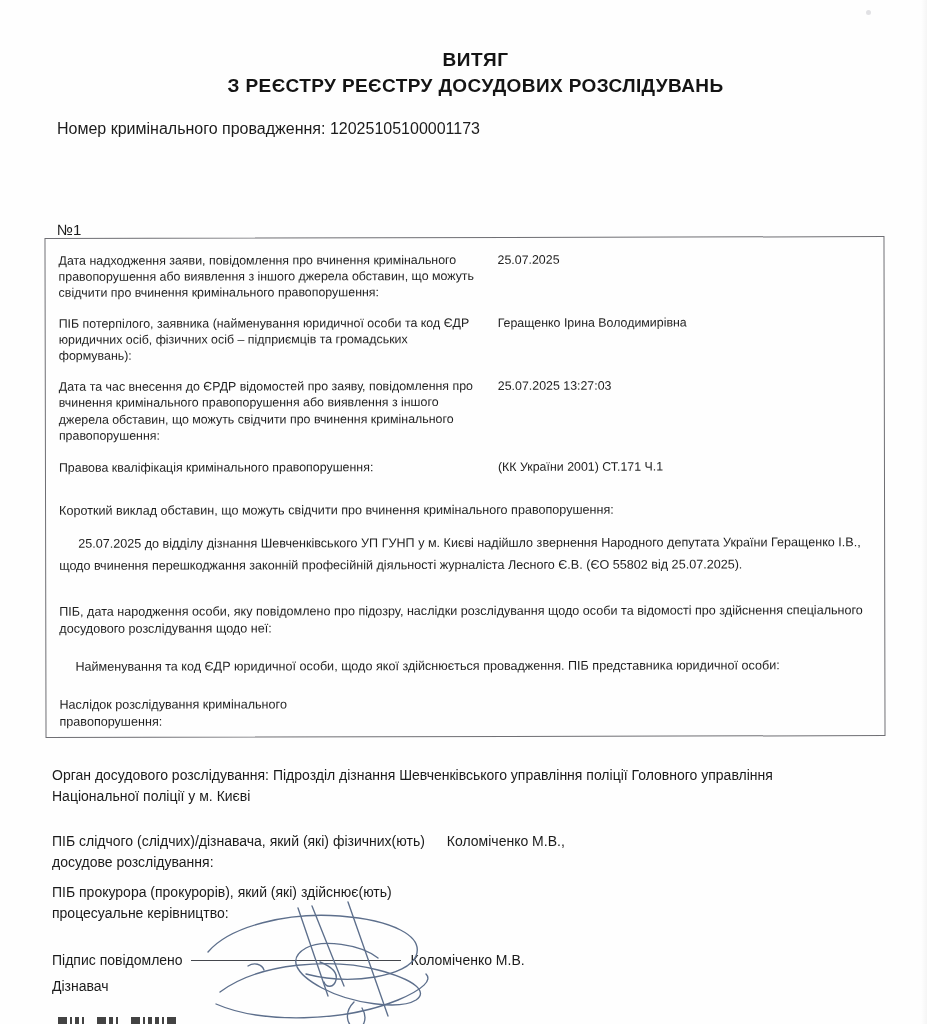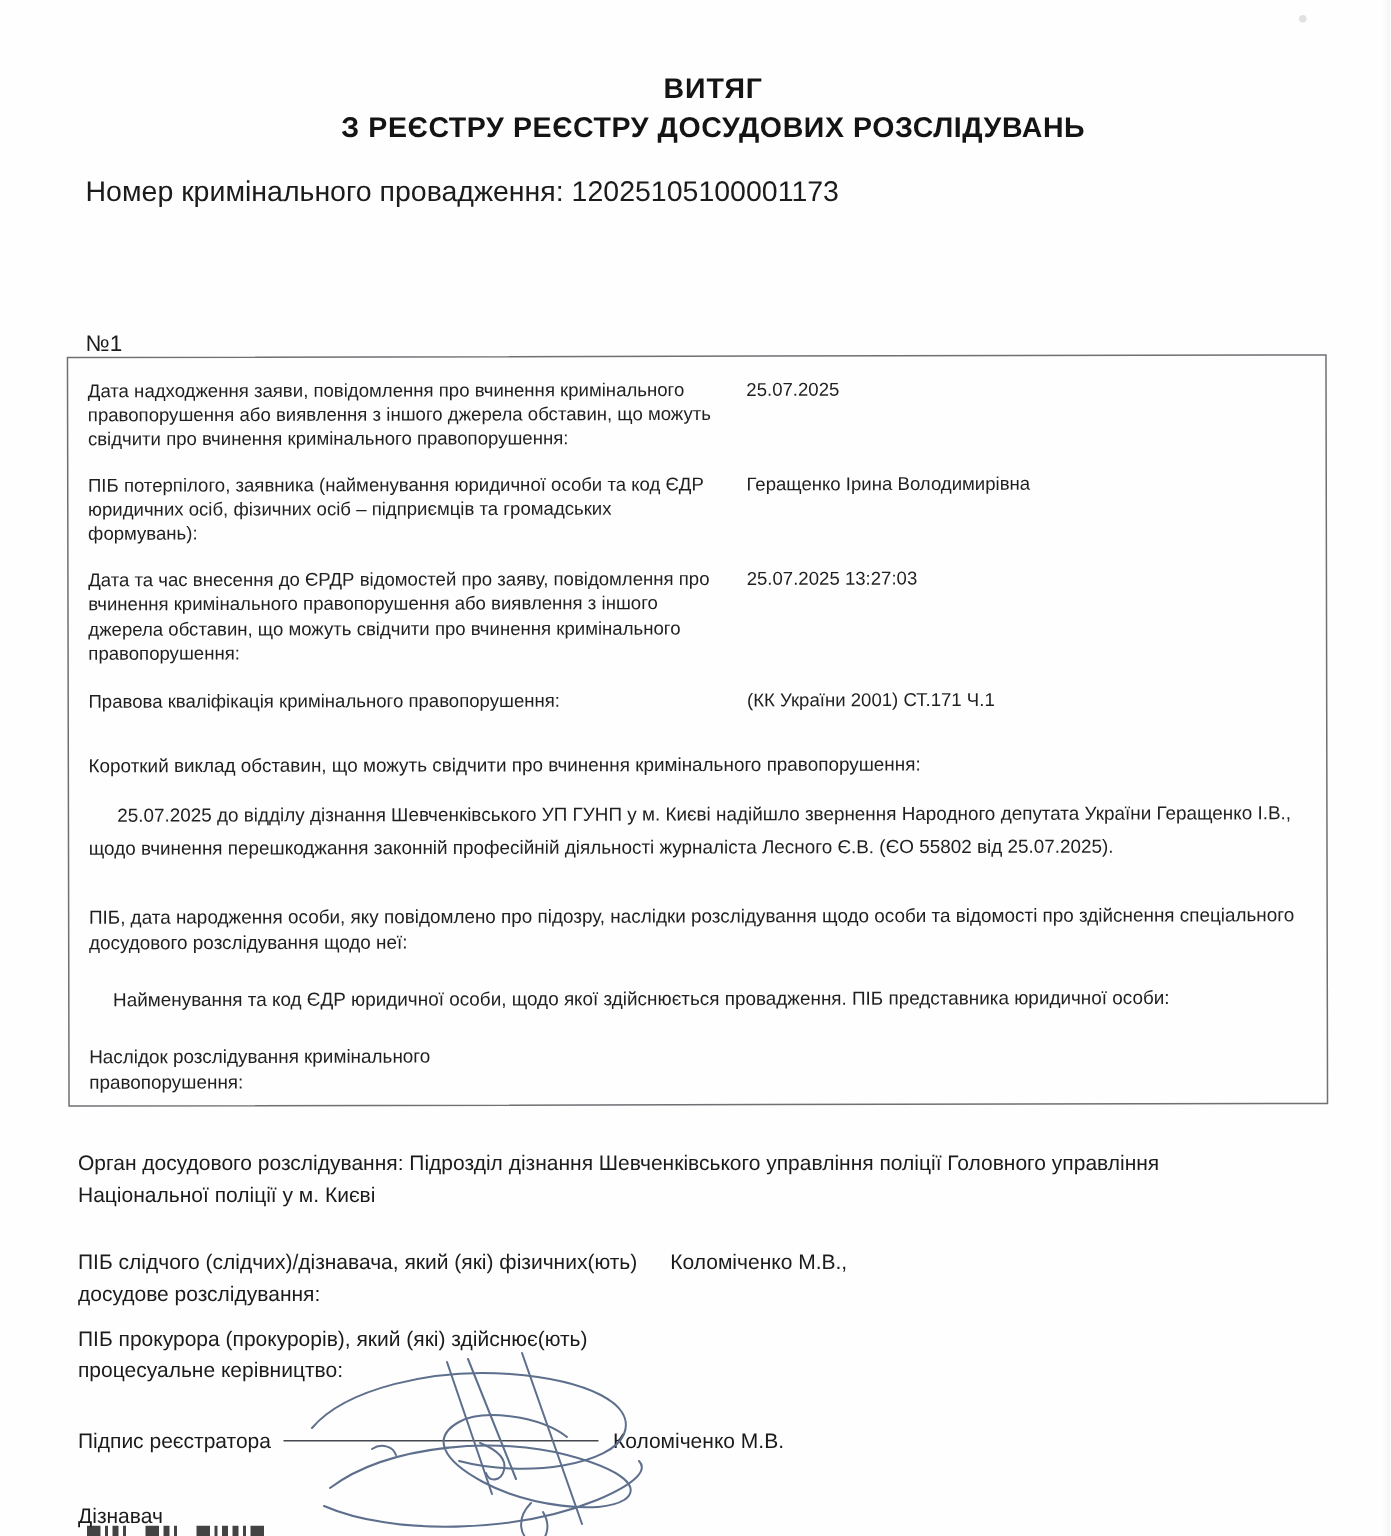--- a/index.html
+++ b/index.html
@@ -66,21 +66,21 @@
     line-height: 27px;
     color: #141414;
   }
 
   
   .meta {
     position: absolute;
     left: 57px;
     top: 118px;
     width: 800px;
-    font-size: 19px;
+    font-size: 16px;
     line-height: 22px;
     color: #1b1b1b;
   }
   .meta-row { margin-bottom: 18px; }
   .meta-row.second { margin-bottom: 0; }
   .meta-wrap { max-width: 790px; }
 
   
   .record-no {
     position: absolute;
@@ -167,21 +167,21 @@
     display: flex;
     align-items: flex-start;
   }
   .sig-label { white-space: pre-line; }
   .sig-name {
     margin-left: 22px;
     white-space: nowrap;
   }
   .block-2 { margin-top: 9px; }
   .block-3 { margin-top: 26px; position: relative; height: 26px; }
-  .block-4 { margin-top: 24px; }
+  .block-4 { }
 
   .reg-row {
     display: flex;
     align-items: baseline;
   }
   .reg-rule {
     flex: 0 0 210px;
     height: 0;
     border-bottom: 1.4px solid #44474d;
     margin: 0 10px 0 8px;
@@ -290,21 +290,21 @@
         <div class="sig-label">ПІБ слідчого (слідчих)/дізнавача, який (які) фізичних(ють)
 досудове розслідування:</div>
         <div class="sig-name">Коломіченко М.В.,</div>
       </div>
 
       <div class="block-2 sig-label">ПІБ прокурора (прокурорів), який (які) здійснює(ють)
 процесуальне керівництво:</div>
 
       <div class="block-3">
         <div class="reg-row">
-          <span>Підпис реєстратора</span>
+          <span>Підпис повідомлено</span>
           <span class="reg-rule"></span>
           <span class="reg-name">Коломіченко М.В.</span>
         </div>
 
         <div class="signature">
           <svg width="300" height="135" viewBox="0 0 300 135" fill="none" stroke="#5d6f8c" stroke-width="1.35" stroke-linecap="round">
             <path d="M6 52 C28 26, 86 12, 138 16 C190 20, 222 36, 214 56 C206 76, 150 86, 104 74"></path>
             <path d="M18 92 C58 62, 132 58, 176 70 C214 80, 226 92, 214 100 C198 110, 150 104, 120 88
                      C92 73, 86 58, 104 48 C120 39, 158 44, 176 58"></path>
             <path d="M14 104 C60 124, 142 122, 196 100 C222 89, 230 80, 224 74"></path>

